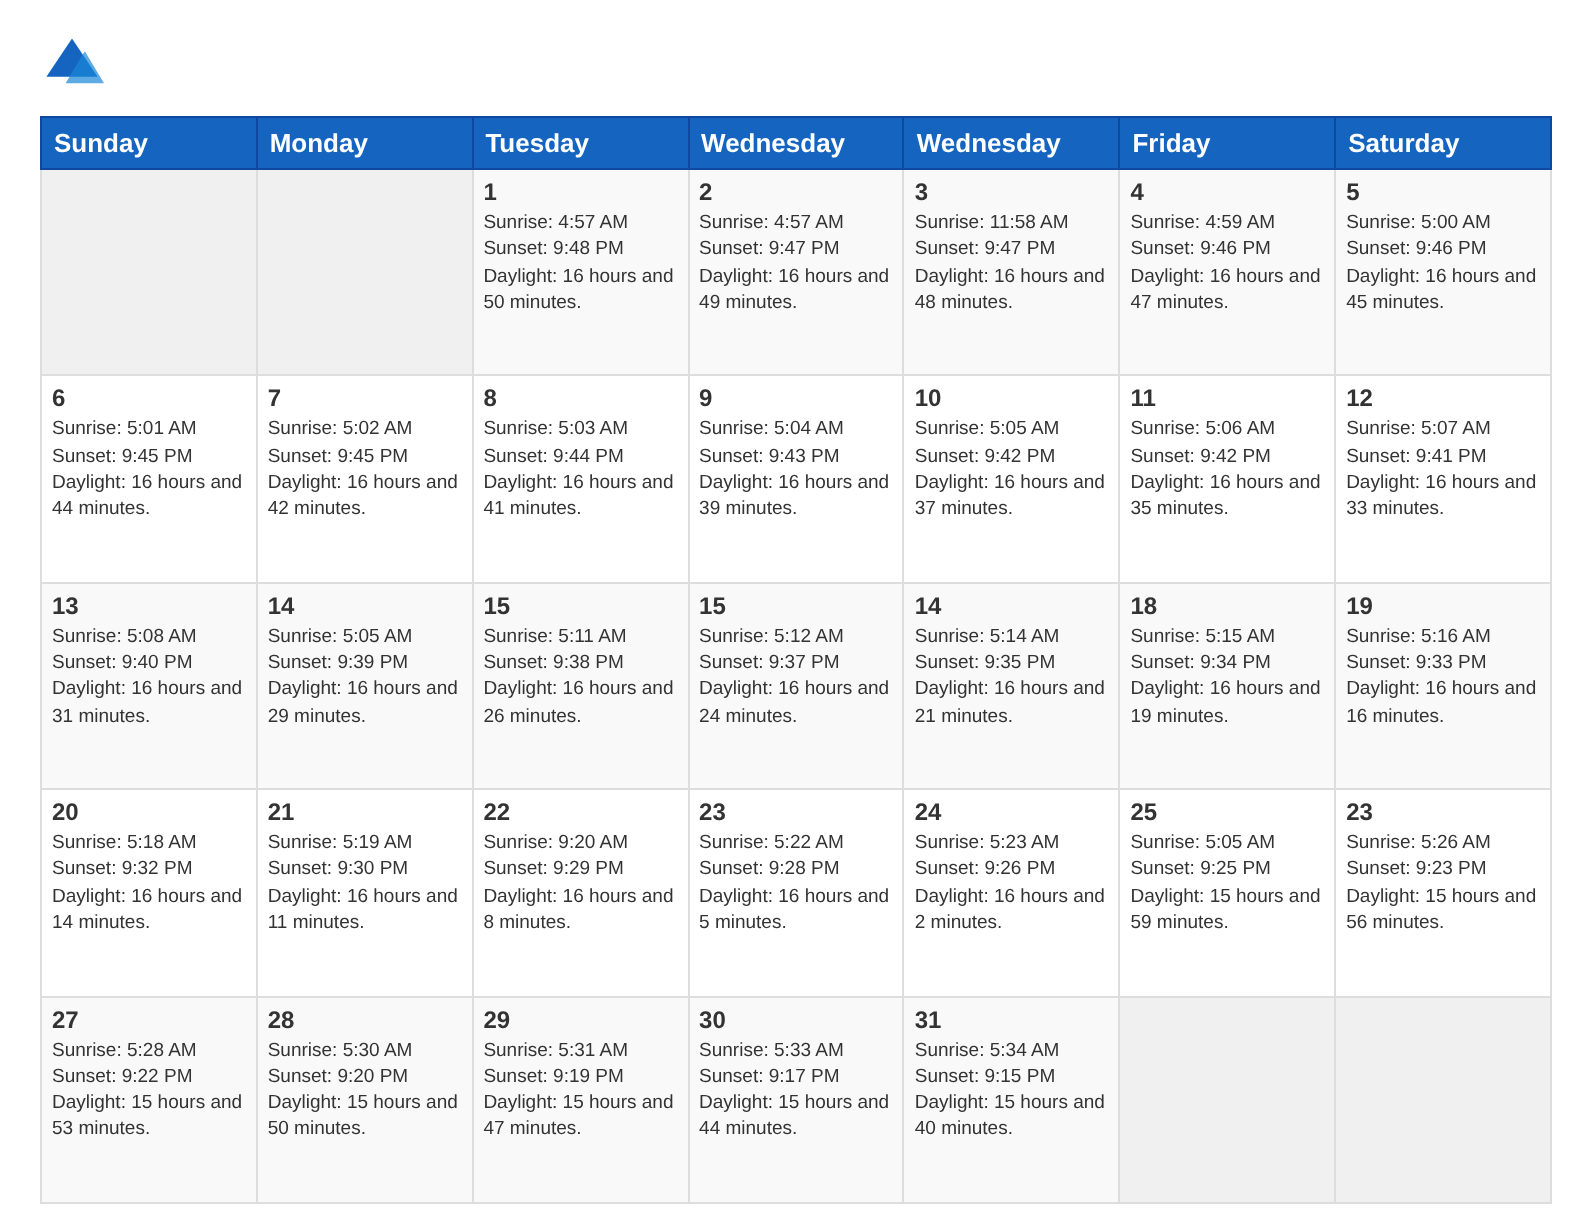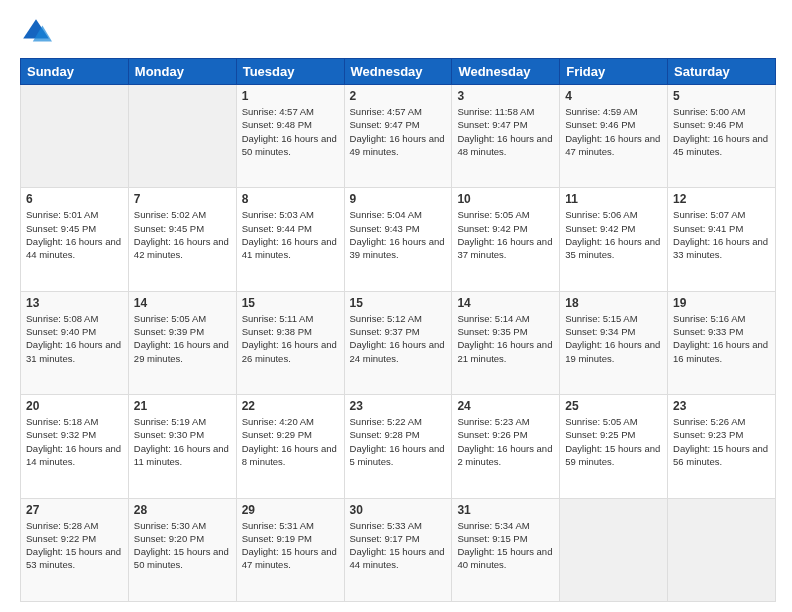--- a/index.html
+++ b/index.html
@@ -262,21 +262,21 @@
 Daylight: 16 hours and 14 minutes.</div>
           </td>
           <td>
             <span class="day-number">21</span>
             <div class="day-info">Sunrise: 5:19 AM
 Sunset: 9:30 PM
 Daylight: 16 hours and 11 minutes.</div>
           </td>
           <td>
             <span class="day-number">22</span>
-            <div class="day-info">Sunrise: 4:20 AM
+            <div class="day-info">Sunrise: 9:20 AM
 Sunset: 9:29 PM
 Daylight: 16 hours and 8 minutes.</div>
           </td>
           <td>
             <span class="day-number">23</span>
             <div class="day-info">Sunrise: 5:22 AM
 Sunset: 9:28 PM
 Daylight: 16 hours and 5 minutes.</div>
           </td>
           <td>

